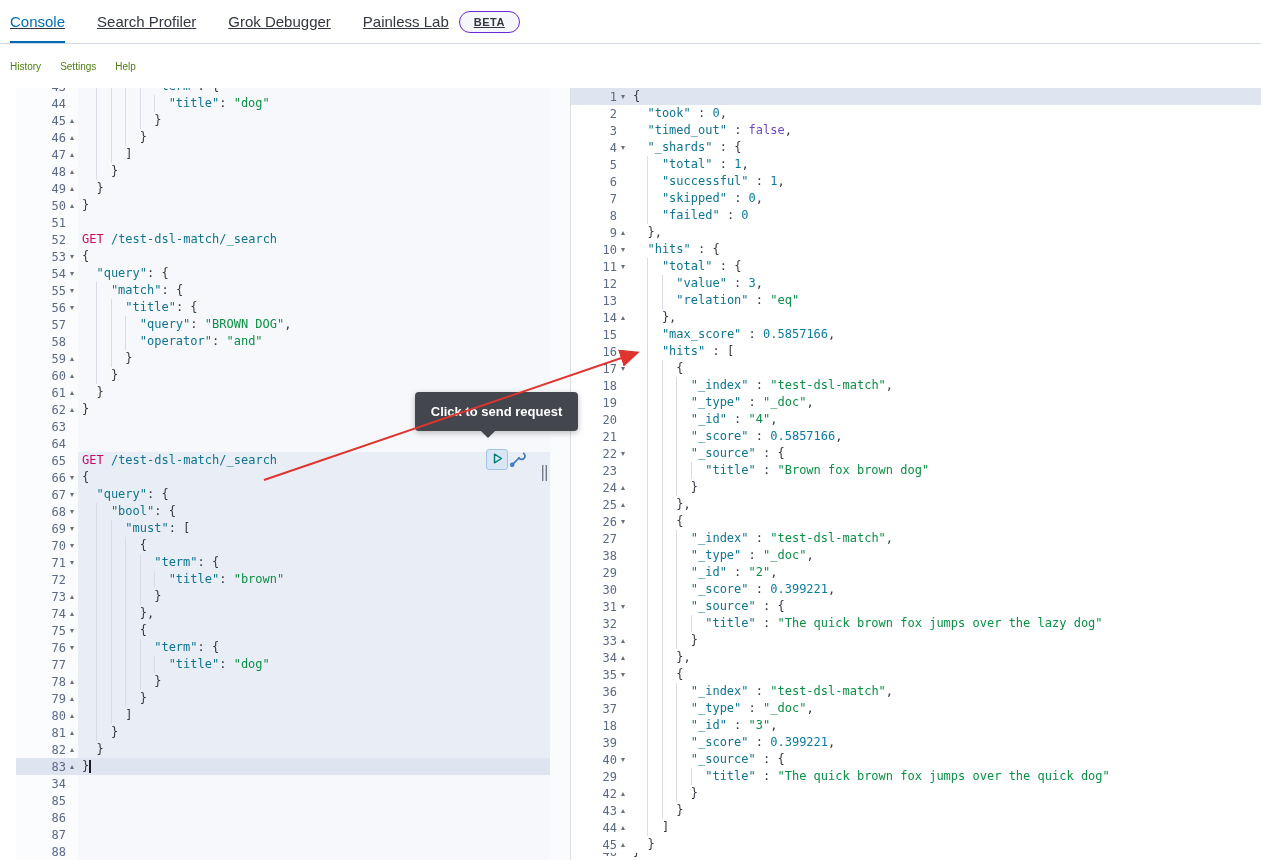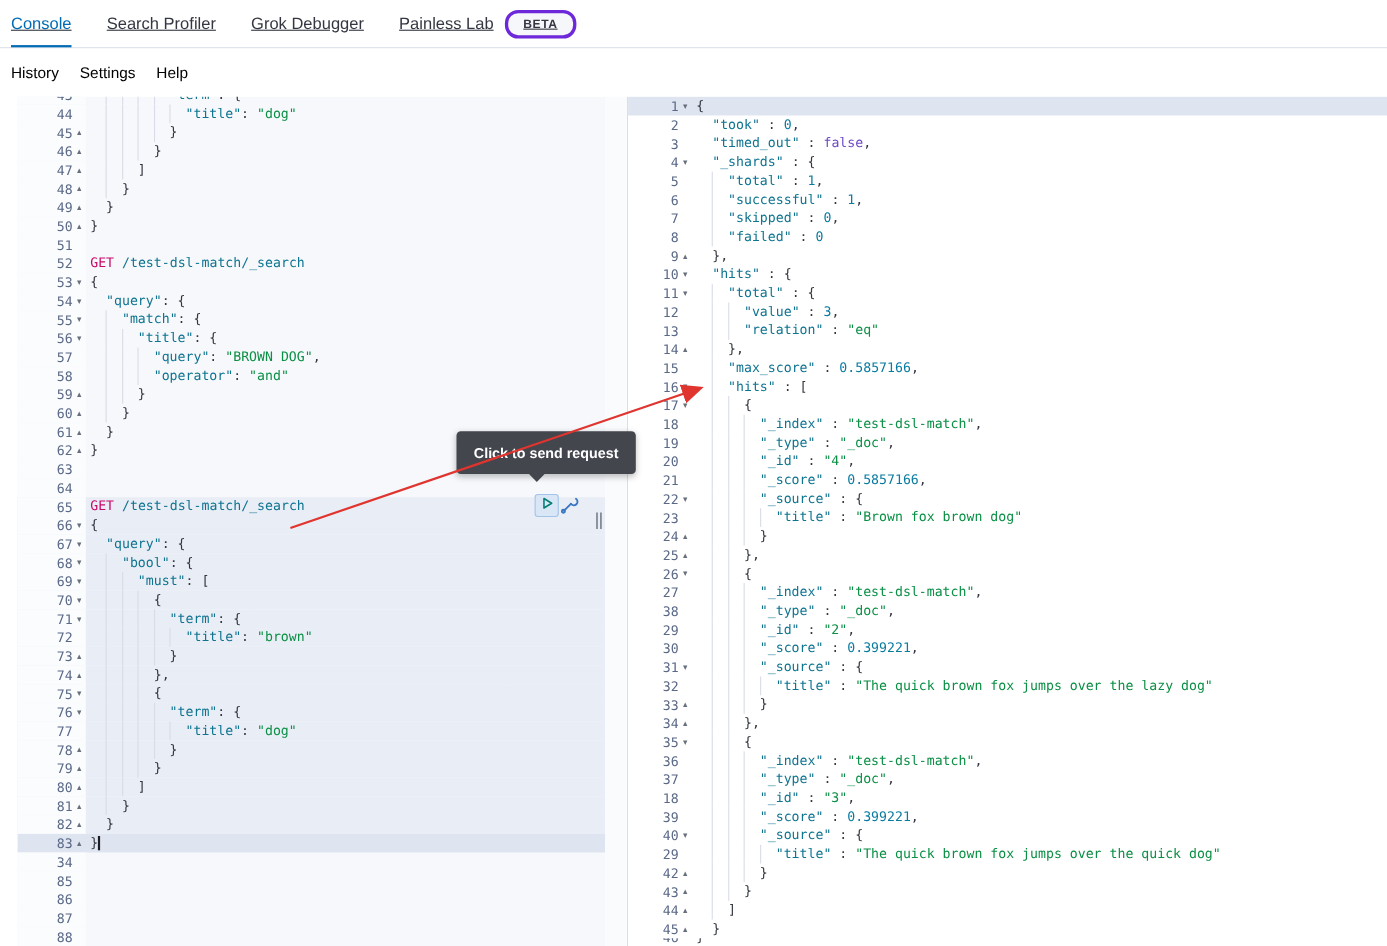--- a/index.html
+++ b/index.html
@@ -6,24 +6,24 @@
   body{
     width:1261px;height:860px;position:relative;overflow:hidden;background:#fff;
     font-family:"Liberation Sans", sans-serif;color:#343741;
   }
   
   .tabbar{height:43px;display:flex;align-items:stretch;padding-left:10px;border-bottom:1px solid #d3dae6;background:#fff;text-decoration:underline;}
   .tab{display:flex;align-items:center;margin-right:32px;font-size:15px;color:#343741;position:relative;cursor:pointer;}
   .tab.active{color:var(--tab-active);}
   .tab.active::after{content:"";position:absolute;left:0;right:0;bottom:0;height:2px;background:var(--tab-active);}
   .beta-badge{margin-left:10px;font-size:11px;font-weight:bold;letter-spacing:.5px;color:#343741;
-    background:#f5f7fa;border:3px solid #6d28d9;border-radius:12px;padding:4px 14px;}
+    background:#f5f7fa;border:1px solid #6d28d9;border-radius:12px;padding:4px 14px;}
   
   .menubar{height:44px;display:flex;align-items:center;padding-left:10px;gap:19px;background:#fff;}
-  .menu-item{font-size:14px;color:#000000;cursor:pointer;}
+  .menu-item{font-size:10px;color:#4d7c0f;cursor:pointer;}
   
   .main{position:absolute;top:88px;left:0;right:0;bottom:0;display:flex;padding-left:16px;}
   .left-pane{width:555px;flex:none;position:relative;box-sizing:border-box;border-right:1px solid #d9dfe7;
     background:linear-gradient(90deg,#f6f8fb 0px,#f6f8fb 534px,#fafbfd 534px,#fafbfd 100%);}
   .right-pane{flex:1;background:#fff;position:relative;}
   .partial{height:7px;overflow:hidden;}
   .partial>div{margin-top:-10px;}
   .lrow,.rrow{display:flex;height:17px;}
   .lrow.h{background:linear-gradient(90deg,var(--hl-request) 0px,var(--hl-request) 534px,transparent 534px);}
   .lrow.a{background:linear-gradient(90deg,var(--hl-active-line) 0px,var(--hl-active-line) 534px,transparent 534px);}

